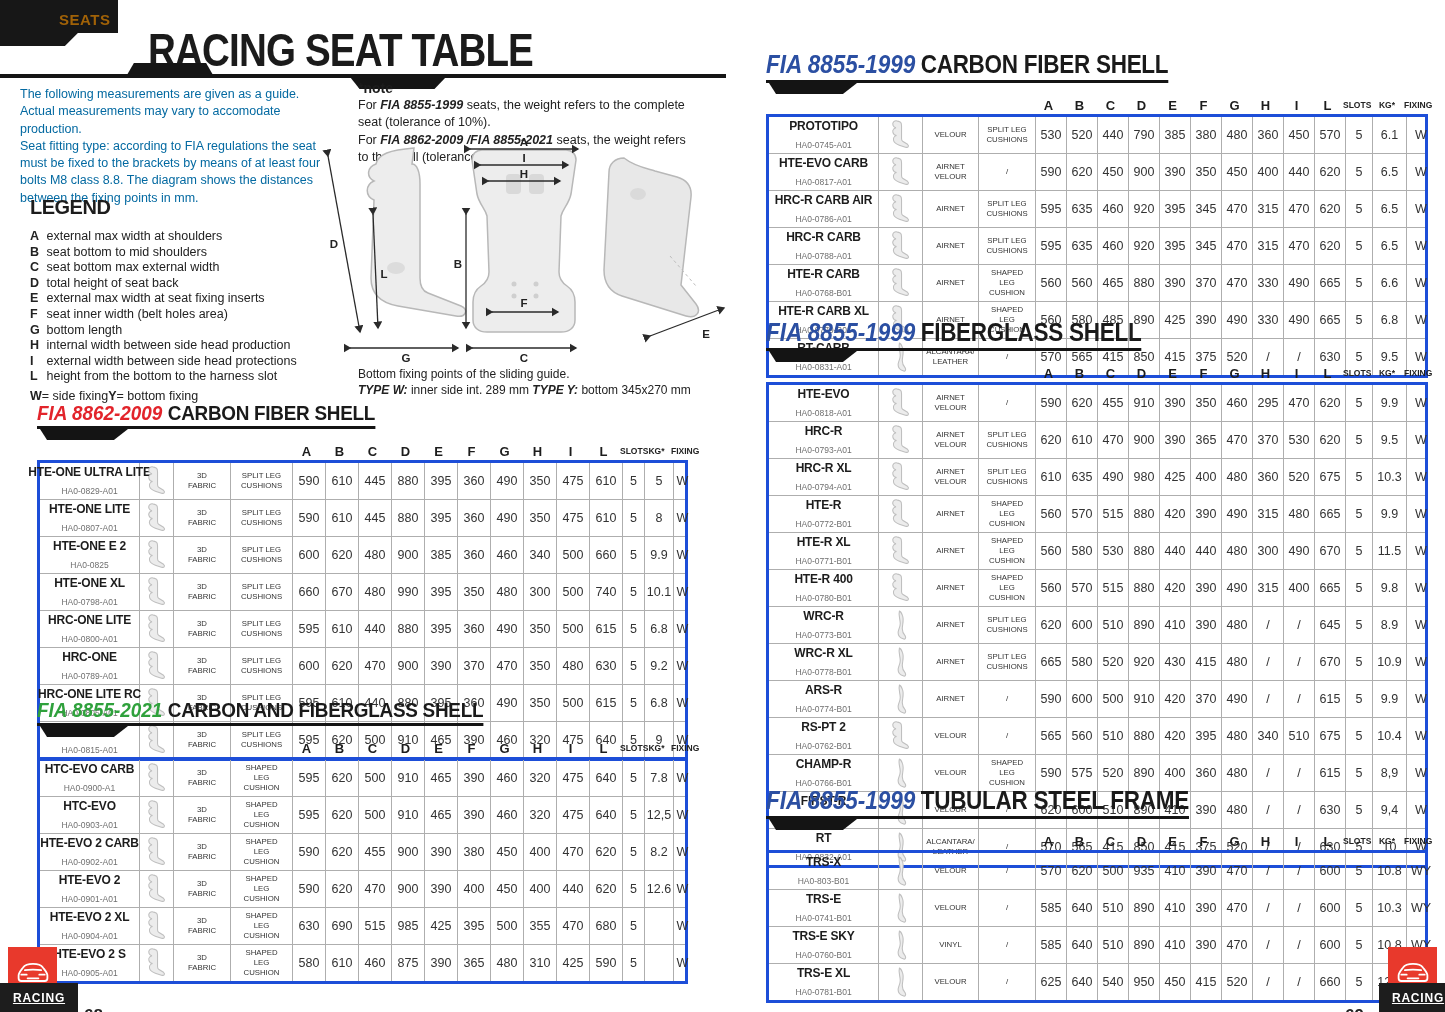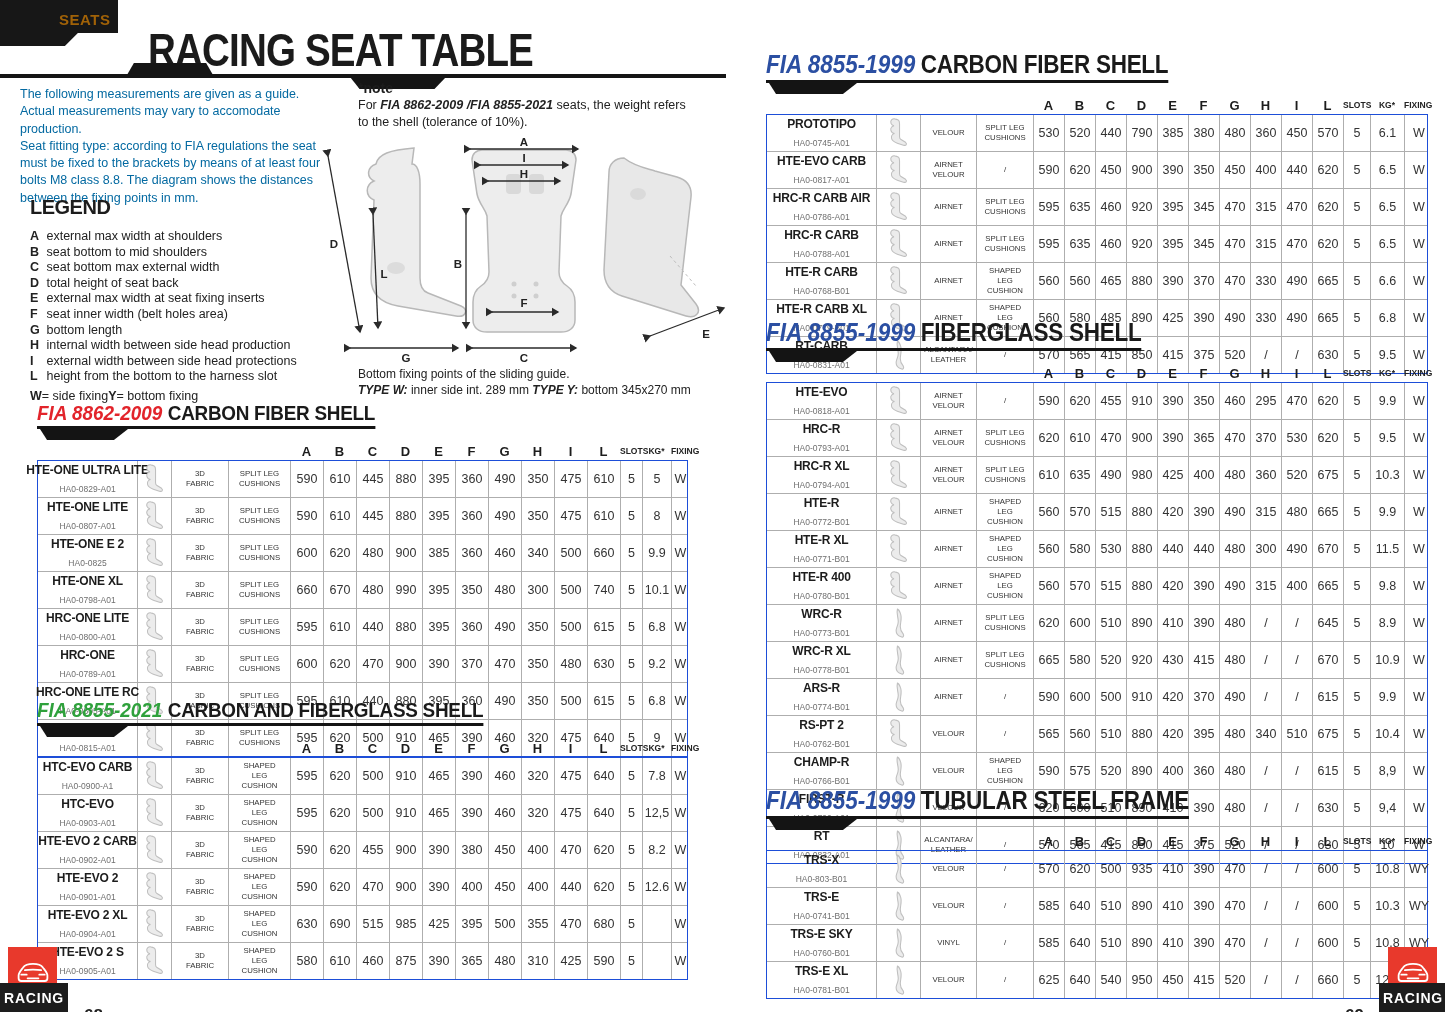--- a/index.html
+++ b/index.html
@@ -43,40 +43,40 @@
   .t-left .tbl-title{font-size:21px;}
   .t-right .tbl-title{font-size:25px;}
   .title-tab{width:88px;height:11px;background:#141414;clip-path:polygon(0 0,100% 0,84% 100%,8% 100%);margin:0 0 0 3px;}
 
   .grid{display:grid;align-items:stretch;}
   .gl{grid-template-columns:100px 34px 57px 62px repeat(10,33px) 22px 29px 17px;}
   .gr{grid-template-columns:110px 44px 56px 57px repeat(10,31px) 27px 34px 28px;}
   .thead{height:18px;align-items:center;margin-top:2px;}
   .thead .hc{font-size:13px;font-weight:700;text-align:center;}
   .thead .hs{font-size:8.5px;font-weight:700;text-align:center;white-space:nowrap;color:#222;}
-  .tbody{border:1px solid #1d4ed8;}
+  .tbody{border:3px solid #1d4ed8;}
   .row{border-bottom:1px solid #aeaeae;}
   .row:last-child{border-bottom:none;}
   .c{border-right:1px solid #aeaeae;display:flex;align-items:center;justify-content:center;
      text-align:center;padding:2px 1px;min-height:0;}
   .c:last-child{border-right:none;}
   .t1 .c{min-height:26px;} .t2 .c{min-height:32px;} .t3 .c{min-height:27px;}
   .t4 .c{min-height:28px;} .t5 .c{min-height:26px;}
   .namec{flex-direction:column;justify-content:center;line-height:1.15;}
   .model{font-size:12px;font-weight:800;letter-spacing:-.2px;white-space:nowrap;}
   .code{font-size:8.5px;color:#6f6f6f;margin-top:7px;}
   .fab,.cus{font-size:7.8px;color:#333;line-height:1.25;white-space:pre-line;text-transform:uppercase;}
   .val{font-size:12.5px;color:#333;}
   .seaticon svg{width:26px;height:32px;display:block;}
 
   
   .redbox{width:49px;height:49px;background:#e8392c;display:flex;align-items:center;justify-content:center;}
   .redbox svg{width:36px;height:26px;}
-  .blackbox{width:68px;height:29px;background:#1d1d1d;color:#fff;display:flex;align-items:center;justify-content:center;
-    font-size:14px;font-weight:700;letter-spacing:.8px;}
+  .blackbox{width:78px;height:29px;background:#1d1d1d;color:#fff;display:flex;align-items:center;justify-content:center;
+    font-size:12px;font-weight:700;letter-spacing:.8px;text-decoration:underline;}
   .pagenum{font-size:17px;font-weight:600;color:#222;margin-top:44px;}
 </style>
 </head>
 <body>
 
 <div class="abs seats-tab">
     <span>SEATS</span>
   </div>
 <div class="abs main-title">RACING SEAT TABLE</div>
 <div class="abs hrule"></div>
@@ -85,20 +85,21 @@
 
 <div class="abs intro">The following measurements  are given as a guide.
 Actual measurements may vary to accomodate
 production.
 Seat fitting type: according to FIA regulations the seat
 must be fixed to the brackets by means of at least four
 bolts M8 class 8.8. The diagram shows the distances
 between the fixing points in mm.</div>
 <div class="abs note-title">*note</div>
 <div class="abs note-body" id="note-body">
+    <div><span>For </span><span class="b">FIA 8855-1999</span><span> seats, the weight refers to the complete seat (tolerance of 10%).</span></div>
     <div><span>For </span><span class="b">FIA 8862-2009 /FIA 8855-2021</span><span> seats, the weight refers to the shell (tolerance of 10%).</span></div>
   </div>
 <div class="abs legend-head">LEGEND</div>
 <div class="abs legend" id="legend">
     <div><b>A</b><span> external max width at shoulders</span></div>
     <div><b>B</b><span> seat bottom to mid shoulders</span></div>
     <div><b>C</b><span> seat bottom max external width</span></div>
     <div><b>D</b><span> total height of seat back</span></div>
     <div><b>E</b><span> external max width at seat fixing inserts</span></div>
     <div><b>F</b><span> seat inner width (belt holes area)</span></div>

